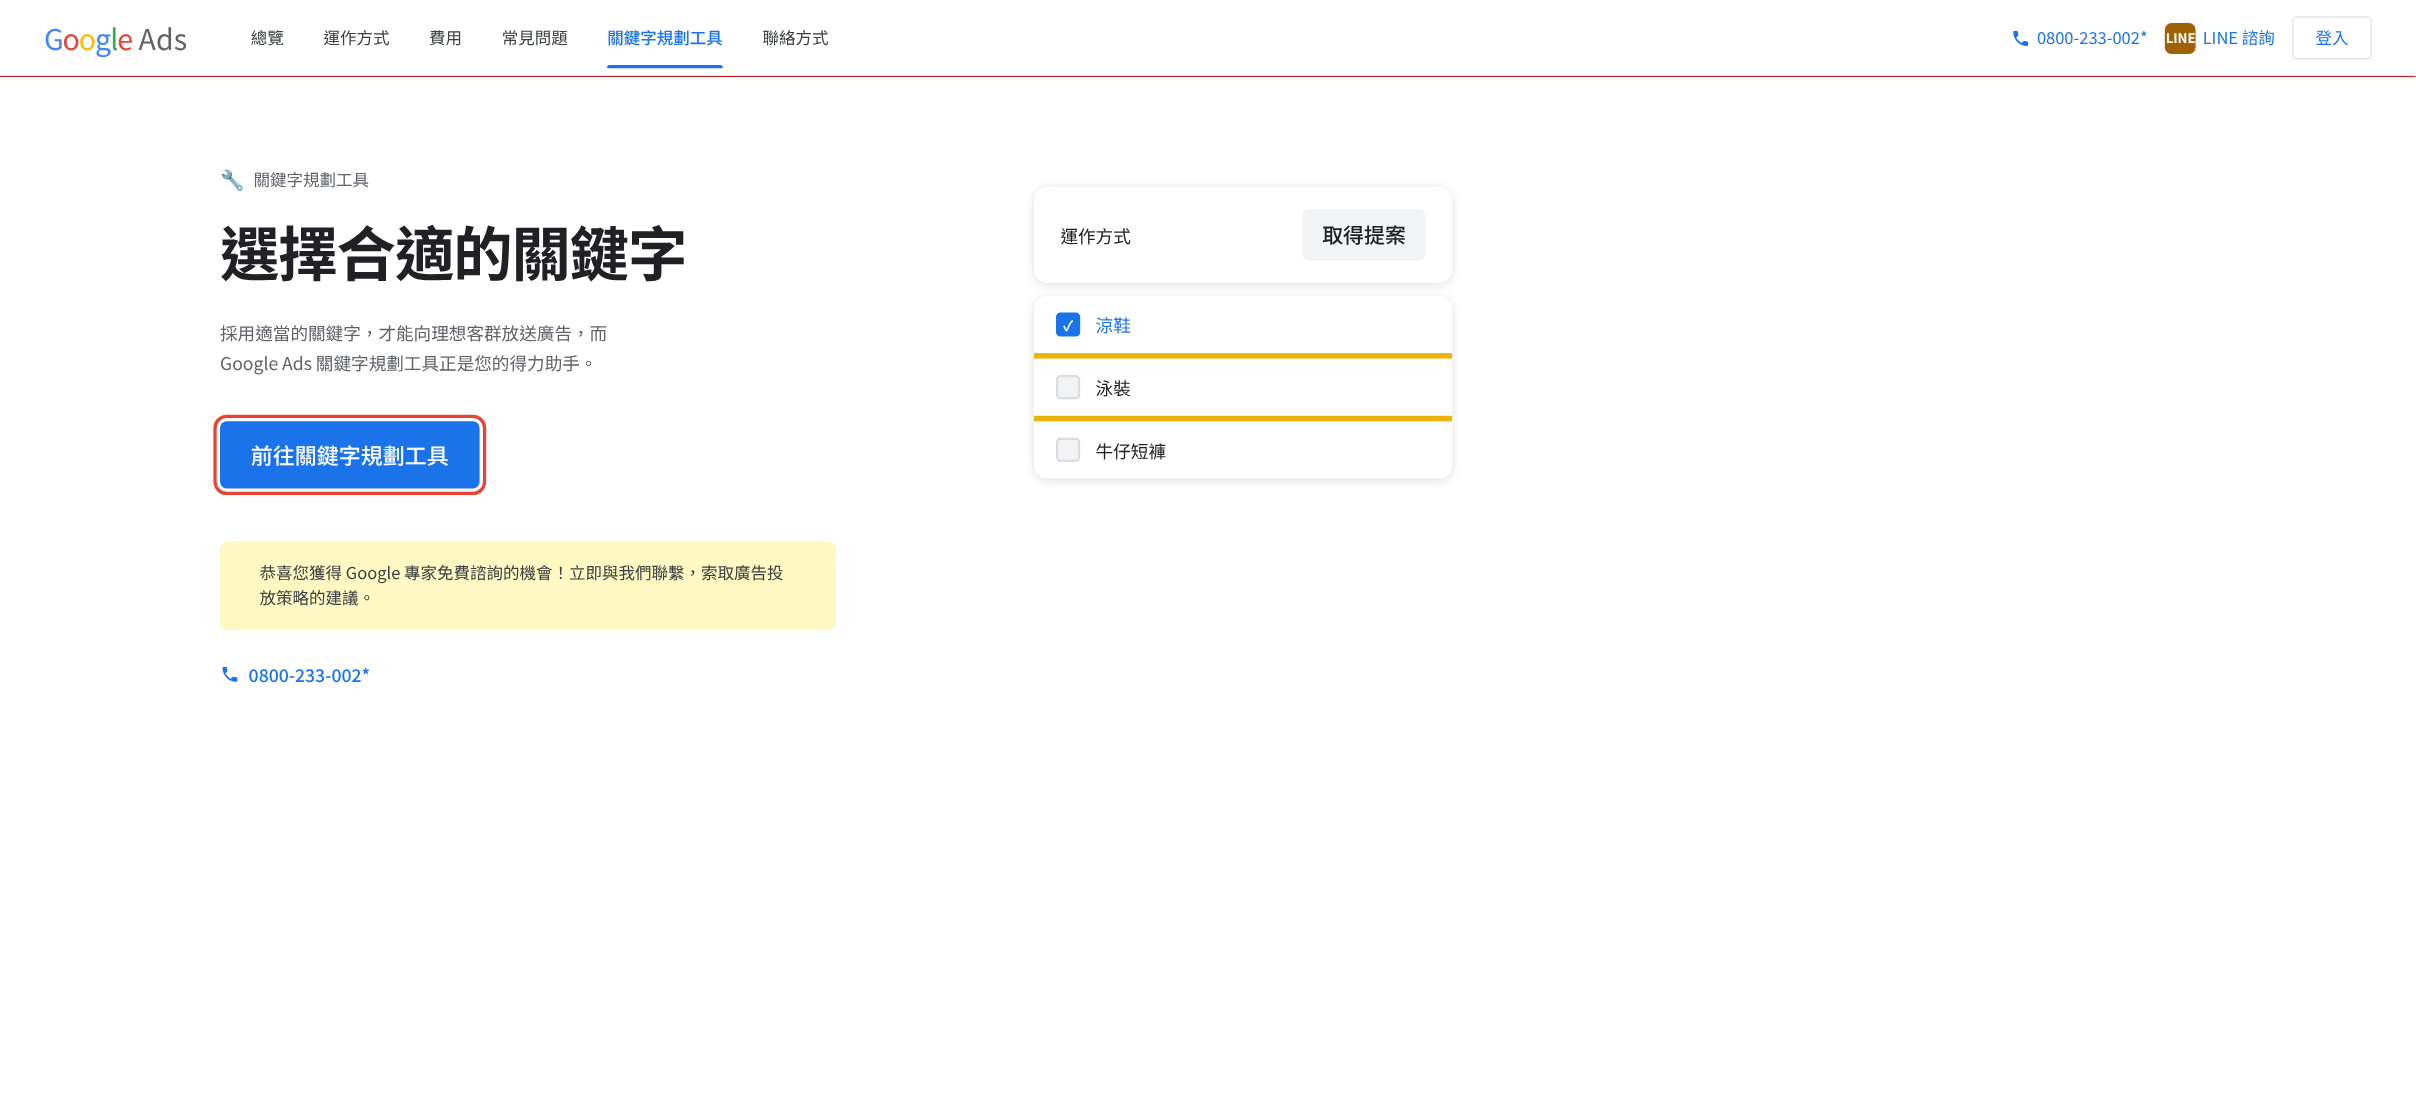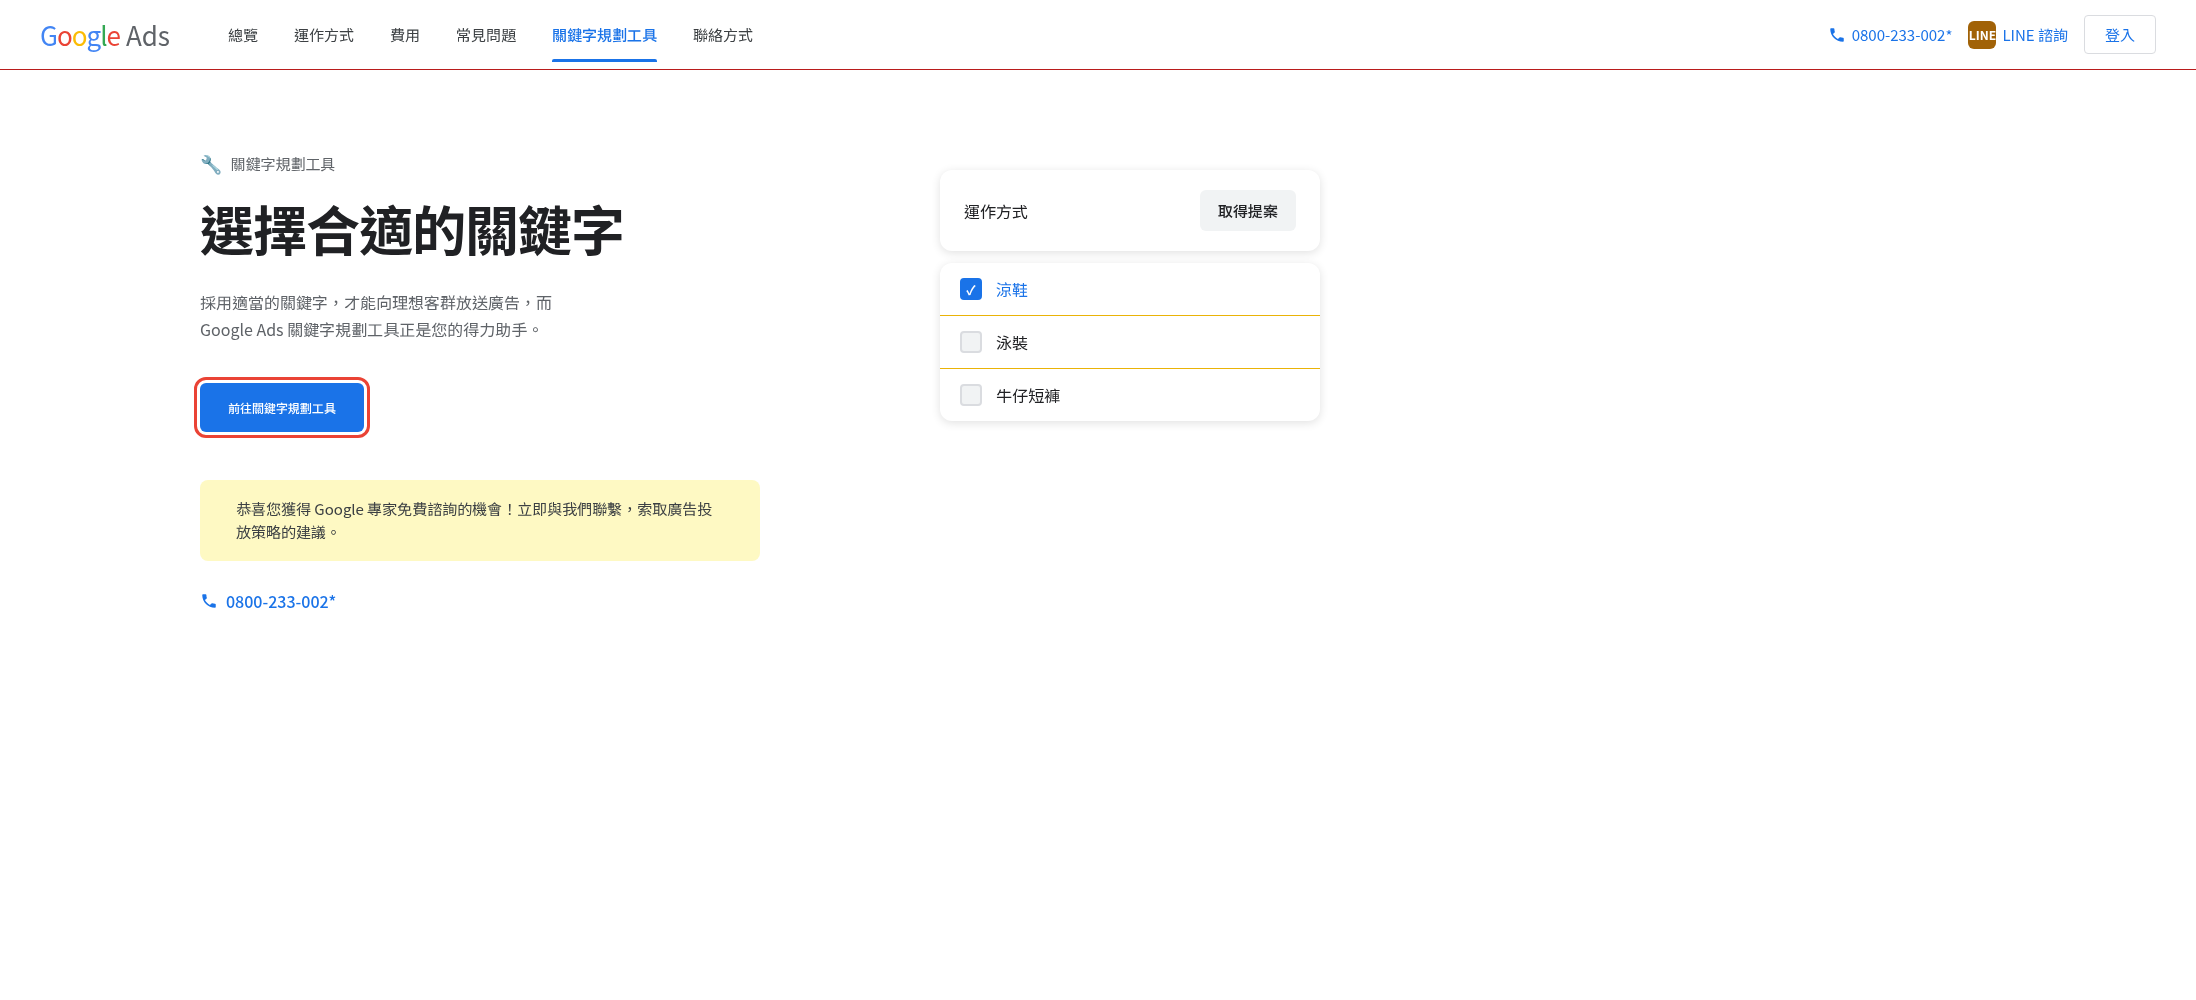--- a/index.html
+++ b/index.html
@@ -169,21 +169,21 @@
       margin-bottom: 40px;
       max-width: 420px;
     }
 
     .cta-button {
       background: #1a73e8;
       color: #fff;
       border: none;
       border-radius: 6px;
       padding: 16px 28px;
-      font-size: 12px;
+      font-size: 20px;
       font-family: inherit;
       cursor: pointer;
       font-weight: 500;
       outline: 3px solid #ea4335;
       outline-offset: 3px;
     }
 
     .promo-banner {
       margin-top: 48px;
       background: #fef9c3;
@@ -236,41 +236,41 @@
     .keyword-input-area {
       font-size: 16px;
       color: #202124;
       flex: 1;
     }
     .get-suggestion-btn {
       background: #f1f3f4;
       border: none;
       border-radius: 6px;
       padding: 10px 18px;
-      font-size: 15px;
+      font-size: 19px;
       color: #202124;
       cursor: pointer;
       font-family: inherit;
       font-weight: 500;
       white-space: nowrap;
     }
 
     .keyword-results {
       background: #fff;
       border-radius: 12px;
       box-shadow: 0 2px 10px rgba(0,0,0,0.12);
       overflow: hidden;
     }
 
     .keyword-item {
       display: flex;
       align-items: center;
       padding: 14px 20px;
       gap: 14px;
-      border-bottom: 1px solid #eab308;
+      border-bottom: 5px solid #eab308;
       font-size: 16px;
       color: #202124;
     }
     .keyword-item:last-child {
       border-bottom: none;
     }
 
     .checkbox {
       width: 22px;
       height: 22px;

